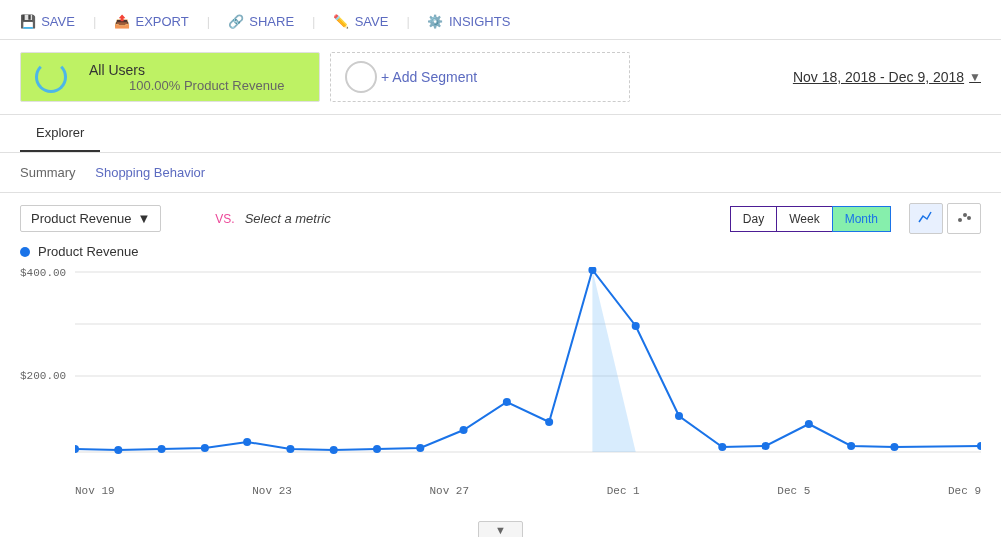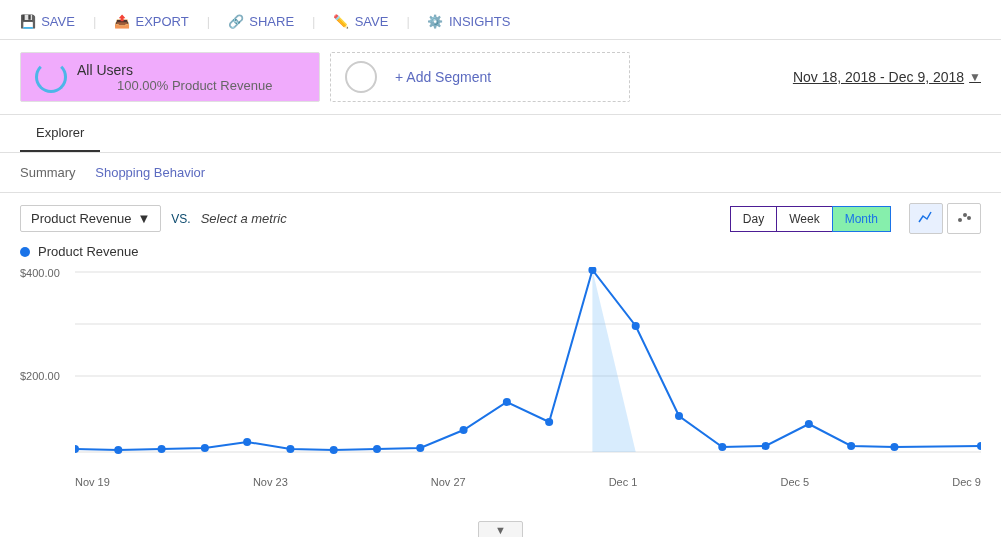--- a/index.html
+++ b/index.html
@@ -47,43 +47,43 @@
     .segment-bar {
       display: flex;
       align-items: center;
       padding: 12px 20px;
       gap: 10px;
       border-bottom: 1px solid #e0e0e0;
     }
     .segment-item {
       display: flex;
       align-items: center;
-      gap: 10px;
-      background: #f0abfc;
+      gap: 22px;
+      background: #bef264;
       border: 1px solid #e0e0e0;
       border-radius: 2px;
       padding: 8px 14px;
       min-width: 300px;
     }
     .segment-circle {
       width: 32px;
       height: 32px;
       border-radius: 50%;
       border: 3px solid #4db6e8;
       border-top-color: transparent;
       flex-shrink: 0;
     }
     .segment-info {}
     .segment-name { font-size: 14px; font-weight: 500; color: #333; }
     .segment-sub { font-size: 13px; color: #666; margin-left: 40px; }
 
     .add-segment {
       display: flex;
       align-items: center;
-      gap: 18px;
+      gap: 4px;
       background: #fff;
       border: 1px dashed #ccc;
       border-radius: 2px;
       padding: 8px 14px;
       min-width: 300px;
       cursor: pointer;
       color: #5c6bc0;
       font-size: 14px;
     }
     .add-segment-circle {
@@ -147,21 +147,21 @@
       display: flex;
       align-items: center;
       gap: 6px;
       border: 1px solid #ccc;
       border-radius: 2px;
       padding: 5px 10px;
       font-size: 13px;
       cursor: pointer;
       background: #fff;
     }
-    .vs-label { color: #0c4a6e; font-size: 12px; }
+    .vs-label { color: #ec4899; font-size: 12px; margin-left: 44px; }
     .select-metric { color: #404040; font-size: 13px; cursor: pointer; font-style: italic; }
     .period-btns {
       margin-left: auto;
       display: flex;
       align-items: center;
       gap: 0;
     }
     .period-btn {
       border: 1px solid #4c1d95;
       background: #fff;
@@ -201,20 +201,21 @@
     .legend-dot {
       width: 10px;
       height: 10px;
       border-radius: 50%;
       background: #1a73e8;
     }
     .chart-wrapper {
       position: relative;
       width: 100%;
       height: 230px;
+      font-family: Liberation Mono, monospace;
     }
     .y-axis-labels {
       position: absolute;
       left: 0;
       top: 0;
       height: 100%;
       display: flex;
       flex-direction: column;
       justify-content: space-between;
       font-size: 11px;
@@ -223,21 +224,21 @@
     }
     svg.chart-svg {
       position: absolute;
       left: 55px;
       top: 0;
       width: calc(100% - 55px);
       height: 210px;
     }
     .x-axis-labels {
       position: absolute;
-      bottom: 9px;
+      bottom: 0;
       left: 55px;
       width: calc(100% - 55px);
       display: flex;
       justify-content: space-between;
       font-size: 11px;
       color: #666;
     }
 
     .scroll-hint {
       display: flex;

